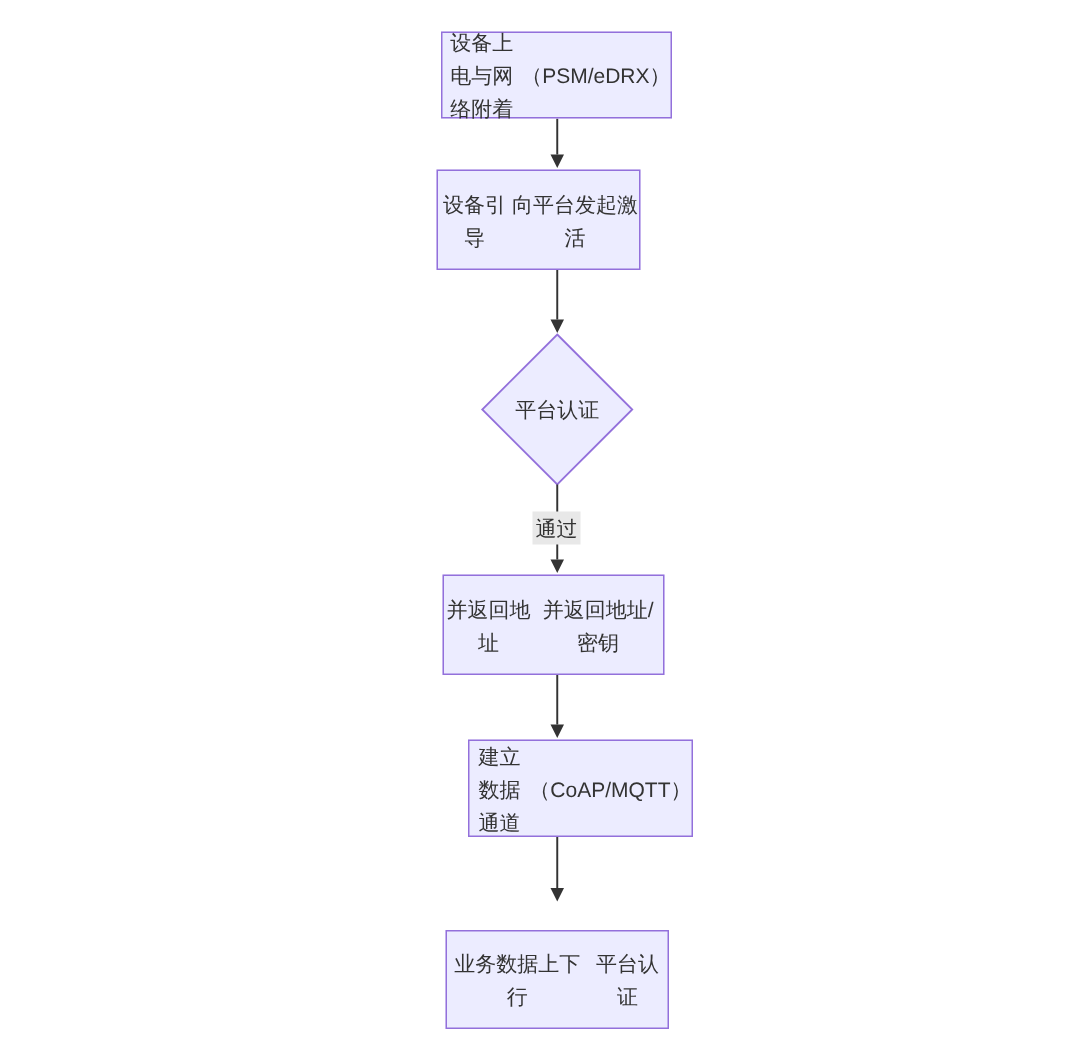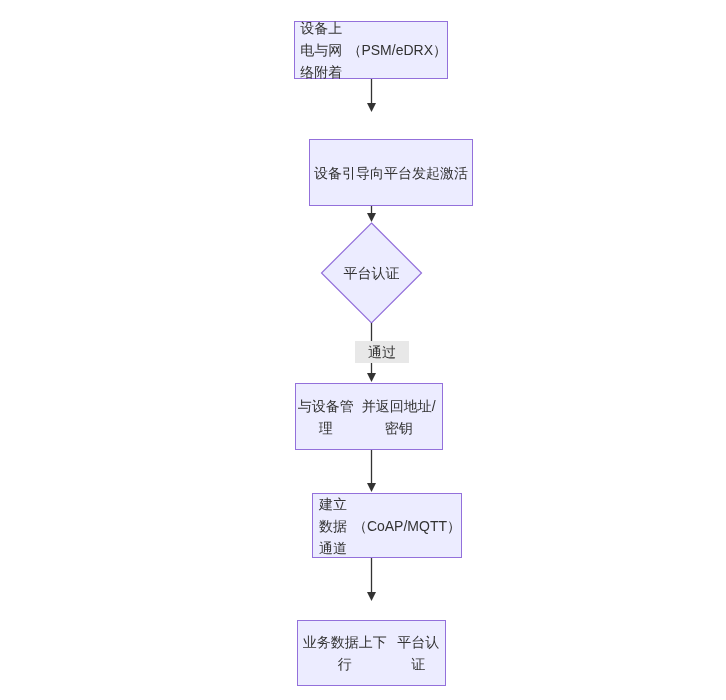--- a/index.html
+++ b/index.html
@@ -59,28 +59,28 @@
     line-height: 22px;
     background: transparent;
     border: none;
   }
   .edge-label {
     position: absolute;
     background: var(--edge-label-bg, #e8e8e8);
     color: var(--text, #333333);
     font-size: 14px;
     line-height: 22px;
-    padding: 0 13px;
+    padding: 0 2px;
     display: flex;
     align-items: center;
     justify-content: center;
   }
   
   .n0 { left: 294px; top: 21px;  width: 154px; height: 58px; }
-  .n1 { left: 309px; top: 113px; width: 164px; height: 67px; margin-top: 26px; }
+  .n1 { left: 291px; top: 113px; width: 136px; height: 67px; }
   .n3 { left: 295px; top: 383px; width: 148px; height: 67px; }
   .n4 { left: 312px; top: 493px; width: 150px; height: 65px; }
   .n5 { left: 297px; top: 620px; width: 149px; height: 66px; }
   .diamond-label { left: 321px; top: 262px; width: 101px; height: 22px; }
   .elabel { left: 355px; top: 341px; min-width: 28px; height: 22px; }
 </style>
 </head>
 <body>
 
 <div class="canvas">
@@ -117,21 +117,21 @@
 
   <div class="node-label-overlay diamond-label">
     <span>平台认证</span>
   </div>
 
   <div class="edge-label elabel">
     <span>通过</span>
   </div>
 
   <div class="node n3">
-    <span>与设备管理</span>
+    <span>并返回地址</span>
     <span>并返回地址/密钥</span>
   </div>
 
   <div class="node n4">
     <span>建立数据通道</span>
     <span>（CoAP/MQTT）</span>
   </div>
 
   <div class="node n5">
     <span>业务数据上下行</span>

